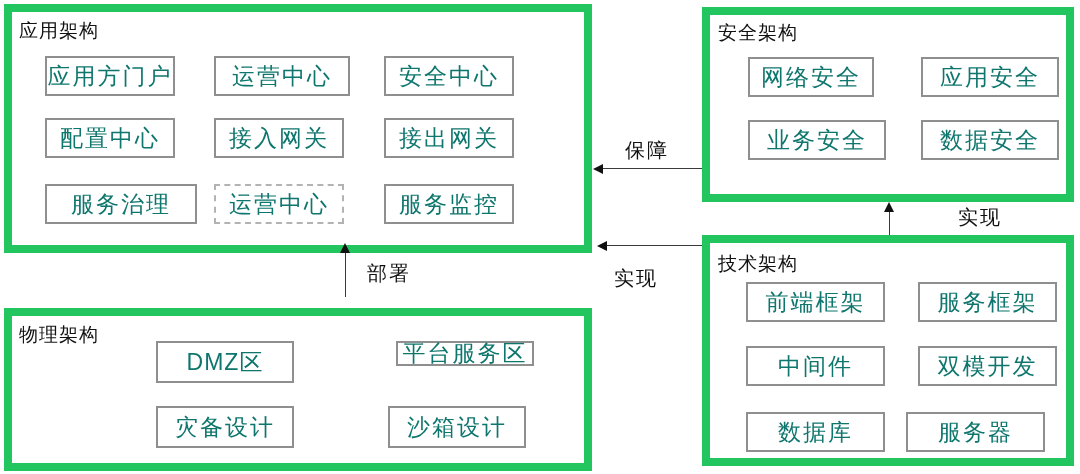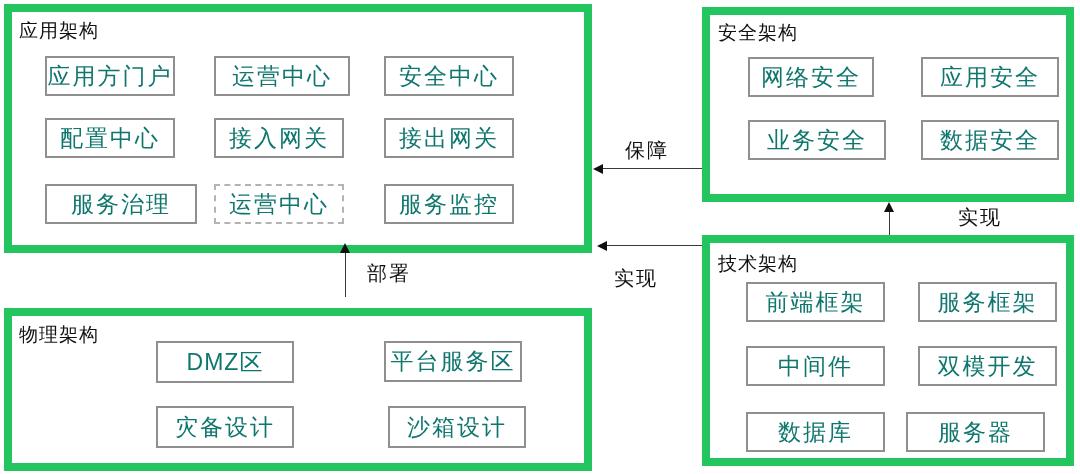--- a/index.html
+++ b/index.html
@@ -56,21 +56,21 @@
     <div class="node" style="left:208px;top:39px;width:139px;height:40px;">服务框架</div>
     <div class="node" style="left:36px;top:103px;width:139px;height:40px;">中间件</div>
     <div class="node" style="left:208px;top:103px;width:139px;height:40px;">双模开发</div>
     <div class="node" style="left:36px;top:169px;width:139px;height:40px;">数据库</div>
     <div class="node" style="left:196px;top:169px;width:139px;height:40px;">服务器</div>
   </div>
 
   <div class="sect" style="left:4px;top:308px;width:588px;height:163px;">
     <div class="sect-title" style="left:7px;top:6px;">物理架构</div>
     <div class="node bold" style="left:144px;top:25px;width:138px;height:42px;">DMZ区</div>
-    <div class="node" style="left:372px;top:25px;width:138px;height:41px;">平台服务区</div>
+    <div class="node" style="left:384px;top:25px;width:138px;height:25px;">平台服务区</div>
     <div class="node" style="left:144px;top:90px;width:138px;height:42px;">灾备设计</div>
     <div class="node" style="left:376px;top:90px;width:138px;height:42px;">沙箱设计</div>
   </div>
 
   <div class="hline" style="left:602px;top:168px;width:100px;"></div>
   <div class="head-left" style="left:593px;top:164px;"></div>
   <div class="arrow-label" style="left:625px;top:137px;">保障</div>
 
   <div class="hline" style="left:606px;top:245px;width:96px;"></div>
   <div class="head-left" style="left:597px;top:241px;"></div>

